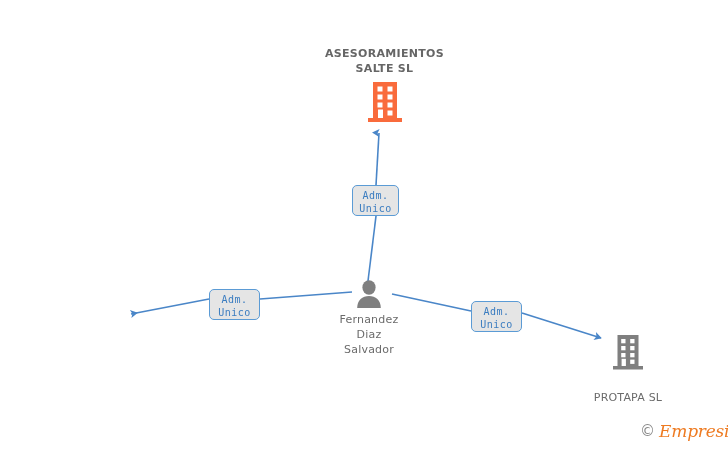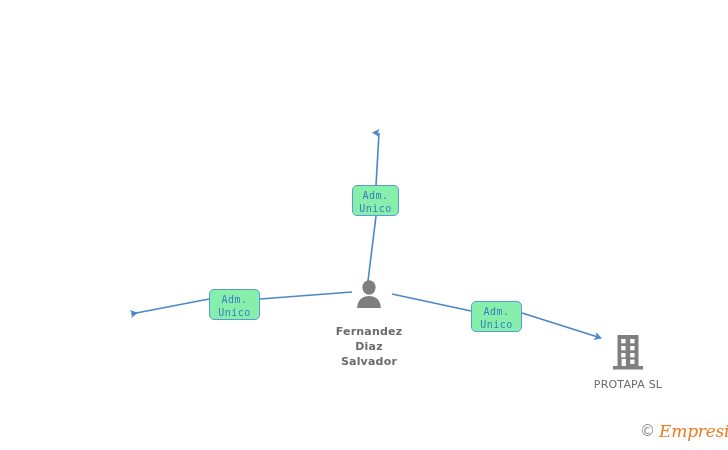--- a/index.html
+++ b/index.html
@@ -62,45 +62,45 @@
     width: 185px;
   }
   #node-root .icon-wrap { margin-top: 5px; }
 
   
   #node-person {
     left: 300px;
     top: 280px;
     width: 138px;
   }
-  #node-person .node-label { margin-top: 12px; font-weight: bold; }
+  #node-person .node-label { margin-top: 0; }
 
   
   #node-faro {
     left: 48px;
     top: 311px;
     width: 105px;
   }
   #node-faro .node-label { margin-top: 3px; }
 
   
   #node-protapa {
     left: 572px;
     top: 334px;
     width: 112px;
   }
-  #node-protapa .node-label { margin-top: 3px; }
+  #node-protapa .node-label { margin-top: 16px; }
 
   
   .edge-label {
     position: absolute;
     box-sizing: border-box;
     border: 1px solid #5b9bd5;
     border-radius: 5px;
-    background: #86efac;
+    background: #e5e5e5;
     color: #3a7cc0;
     font-family: "DejaVu Sans Mono", "Liberation Mono", monospace;
     font-size: 10px;
     line-height: 13px;
     text-align: center;
     padding: 3px 0 4px 0;
     white-space: pre-line;
     letter-spacing: 0.5px;
     box-shadow: 0 0 0 0 rgba(0,0,0,0);
   }
@@ -170,20 +170,38 @@
 
     <line x1="352" y1="292" x2="260" y2="299" stroke="#4a86c8" stroke-width="1.6"></line>
 
     <line x1="209" y1="299" x2="131" y2="314" stroke="#4a86c8" stroke-width="1.6" marker-end="url(#arrow-left)"></line>
 
     <line x1="392" y1="294" x2="471" y2="311" stroke="#4a86c8" stroke-width="1.6"></line>
 
     <line x1="522" y1="313" x2="601" y2="338" stroke="#4a86c8" stroke-width="1.6" marker-end="url(#arrow-right)"></line>
   </svg>
 
+  <div class="node" id="node-root">
+    <div class="node-label root">ASESORAMIENTOS
+SALTE SL</div>
+    <span class="icon-wrap">
+      <svg width="34" height="42" viewBox="0 0 34 42" xmlns="http://www.w3.org/2000/svg">
+        <rect x="5" y="1" width="24" height="36" fill="#f96b3c"></rect>
+        <rect x="0" y="37" width="34" height="4" fill="#f96b3c"></rect>
+        <rect x="9.5" y="5.5" width="5" height="5" fill="#ffffff"></rect>
+        <rect x="19.5" y="5.5" width="5" height="5" fill="#ffffff"></rect>
+        <rect x="9.5" y="13.5" width="5" height="5" fill="#ffffff"></rect>
+        <rect x="19.5" y="13.5" width="5" height="5" fill="#ffffff"></rect>
+        <rect x="9.5" y="21.5" width="5" height="5" fill="#ffffff"></rect>
+        <rect x="19.5" y="21.5" width="5" height="5" fill="#ffffff"></rect>
+        <rect x="19.5" y="29.5" width="5" height="5" fill="#ffffff"></rect>
+        <rect x="10" y="28.5" width="5" height="8.5" fill="#ffffff"></rect>
+      </svg>
+    </span>
+  </div>
 
   <div class="node" id="node-person">
     <span class="icon-wrap">
       <svg width="30" height="28" viewBox="0 0 30 28" xmlns="http://www.w3.org/2000/svg">
         <ellipse cx="15" cy="7.5" rx="6.6" ry="7.3" fill="#7f7f7f"></ellipse>
         <path d="M3.2 28 C3.2 20.2 8.4 16 15 16 C21.6 16 26.8 20.2 26.8 28 Z" fill="#7f7f7f"></path>
       </svg>
     </span>
     <div class="node-label">Fernandez
 Diaz

